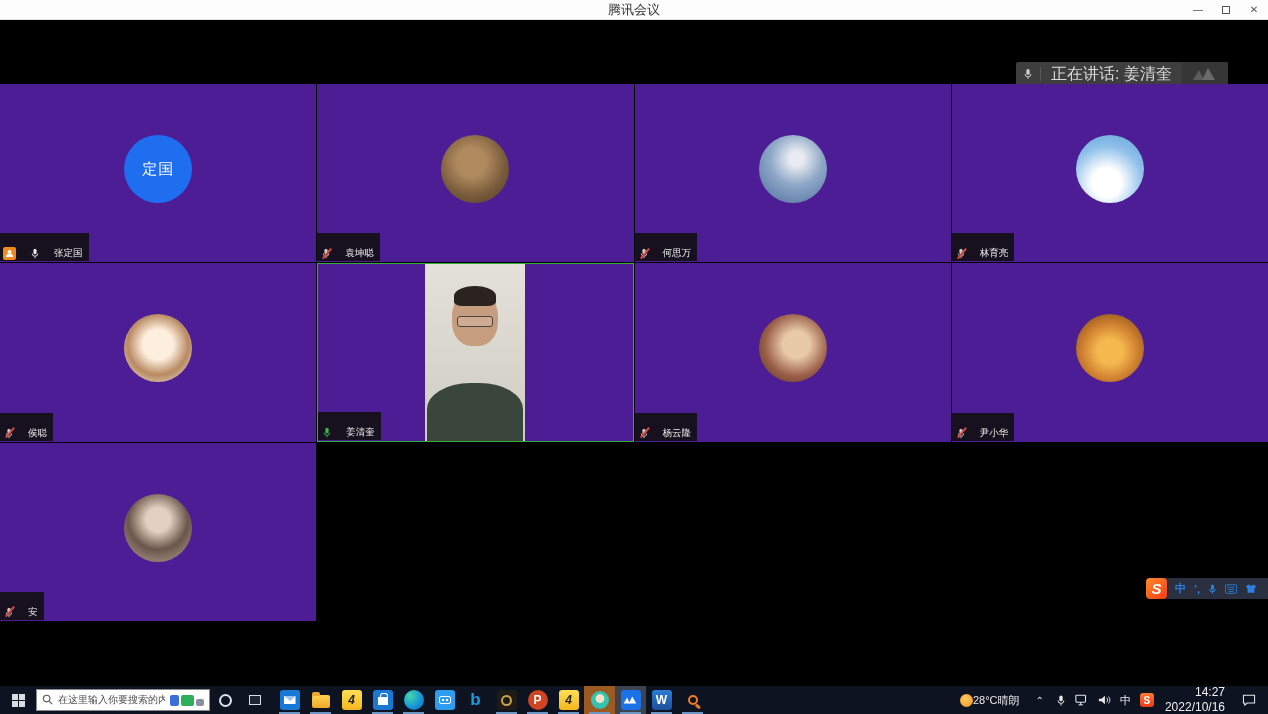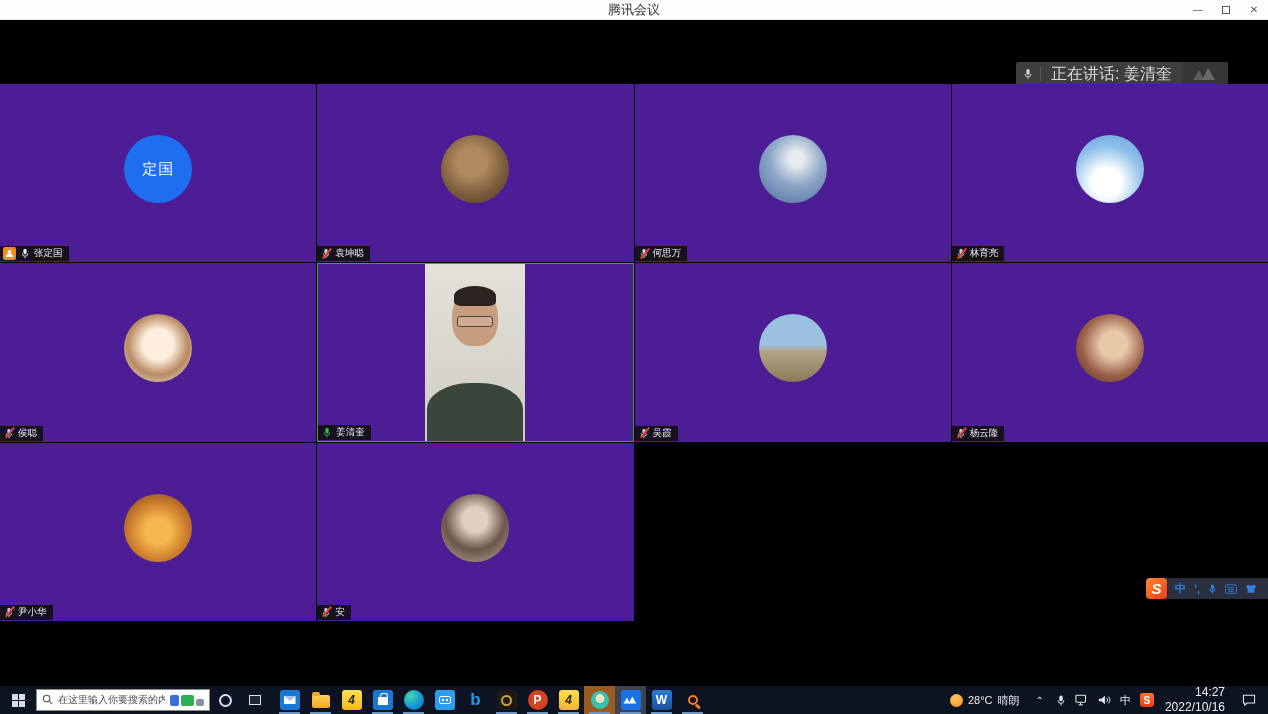--- a/index.html
+++ b/index.html
@@ -49,22 +49,22 @@
   .video-box { display:none; }
   .tile.has-video .video-box { display:block; width:100px; height:100%; background:linear-gradient(#e4e1da,#cfccc2); position:relative; overflow:hidden; }
   .vhead { position:absolute; top:26px; left:50%; transform:translateX(-50%); width:46px; height:56px;
            background:#c79d80; border-radius:46% 46% 42% 42%; }
   .vhead::before { content:""; position:absolute; top:-4px; left:2px; right:2px; height:20px; background:#2a2320; border-radius:50% 50% 20% 20%; }
   .vhead::after { content:""; position:absolute; top:26px; left:5px; right:5px; height:9px; border:1px solid #4a4440; border-radius:3px; background:rgba(255,255,255,.15); }
   .vbody { position:absolute; bottom:0; left:50%; transform:translateX(-50%); width:96px; height:58px;
            background:#3a463c; border-radius:45% 45% 0 0; }
 
   
-  .plabel { position:absolute; left:0; bottom:1px; display:flex; align-items:center; gap:3px;
-            background:rgba(15,15,15,.88); padding:1px 6px 1px 3px; max-width:95%; }
+  .plabel { position:absolute; left:0; bottom:1px; display:flex; align-items:center; gap:13px;
+            background:rgba(15,15,15,.88); padding:14px 6px 1px 3px; max-width:95%; }
   .pname { font-size:9.5px; color:#ededed; white-space:nowrap; }
   .host-badge { display:none; width:13px; height:13px; background:#ef8b1f; border-radius:2px;
                 align-items:center; justify-content:center; }
   .tile.is-host .host-badge { display:flex; }
   .mic { width:12px; height:12px; display:flex; align-items:center; justify-content:center; position:relative; }
   .mic svg { width:10px; height:11px; }
   .mic .slash { display:none; position:absolute; left:1px; top:0; width:12px; height:12px; }
   .mic .slash::before { content:""; position:absolute; left:5px; top:-1px; width:1.5px; height:13px; background:#e04a3f; transform:rotate(40deg); }
   .tile.mic-on .mic { color:#e8e8e8; }
   .tile.mic-speaking .mic { color:#35c04a; }
@@ -120,21 +120,21 @@
   .ic-ppt { border-radius:50%; background:#d04423; }
   .ic-meetav { background:transparent; }
   .ic-meetav i { width:18px; height:18px; border-radius:50%; background:radial-gradient(circle at 50% 42%, #f6dfc2 0 30%, #35c2b0 34%); display:block; }
   .ic-meeting { background:#1b72e8; }
   .ic-word { background:linear-gradient(#2b7cd3,#1e4f9c); }
   .ic-mag { background:transparent; position:relative; }
   .ic-mag i { width:10px; height:10px; border:2.5px solid #f57c1e; border-radius:50%; display:block; position:relative; }
   .ic-mag i::after { content:""; position:absolute; right:-5px; bottom:-4px; width:6px; height:2.5px; background:#f57c1e; transform:rotate(40deg); border-radius:2px; }
 
   .tray { margin-left:auto; display:flex; align-items:center; gap:9px; padding-right:6px; font-size:11px; }
-  .weather { display:flex; align-items:center; gap:5px; padding:0 4px; }
+  .weather { display:flex; align-items:center; padding:0 4px; }
   .sun { width:13px; height:13px; border-radius:50%; background:radial-gradient(circle at 40% 35%, #ffc95e, #f09020); display:block; }
   .chev { font-size:10px; color:#dfe3ea; padding:0 3px; }
   .tray svg { display:block; }
   .ime { font-size:11px; color:#f0f0f0; }
   .sgtray { width:14px; height:14px; border-radius:3px; background:linear-gradient(#ff7a30,#e83a18); color:#fff;
             font-size:10px; font-weight:bold; display:flex; align-items:center; justify-content:center; }
   .clock { text-align:right; font-size:12px; line-height:1.25; color:#f0f0f0; padding:0 2px; }
   .action { width:26px; display:flex; align-items:center; justify-content:center; }
 
   
@@ -276,34 +276,20 @@
             <svg viewBox="0 0 12 14">
               <rect x="4" y="1" width="4" height="7" rx="2" fill="currentColor"></rect>
               <path d="M2.5 7a3.5 3.5 0 0 0 7 0" fill="none" stroke="currentColor" stroke-width="1.2"></path>
               <line x1="6" y1="11" x2="6" y2="13" stroke="currentColor" stroke-width="1.2"></line>
             </svg>
           </span>
         <span class="pname">姜清奎</span>
       </div>
     </div>
 
-    <div class="tile mic-muted">
-      <div class="avatar a6"></div>
-      <div class="plabel">
-        <span class="mic">
-            <svg viewBox="0 0 12 14">
-              <rect x="4" y="1" width="4" height="7" rx="2" fill="currentColor"></rect>
-              <path d="M2.5 7a3.5 3.5 0 0 0 7 0" fill="none" stroke="currentColor" stroke-width="1.2"></path>
-              <line x1="6" y1="11" x2="6" y2="13" stroke="currentColor" stroke-width="1.2"></line>
-            </svg>
-            <span class="slash"></span>
-          </span>
-        <span class="pname">吴霞</span>
-      </div>
-    </div>
 
 
     <div class="tile mic-muted">
       <div class="avatar a8"></div>
       <div class="plabel">
         <span class="mic">
             <svg viewBox="0 0 12 14">
               <rect x="4" y="1" width="4" height="7" rx="2" fill="currentColor"></rect>
               <path d="M2.5 7a3.5 3.5 0 0 0 7 0" fill="none" stroke="currentColor" stroke-width="1.2"></path>
               <line x1="6" y1="11" x2="6" y2="13" stroke="currentColor" stroke-width="1.2"></line>

